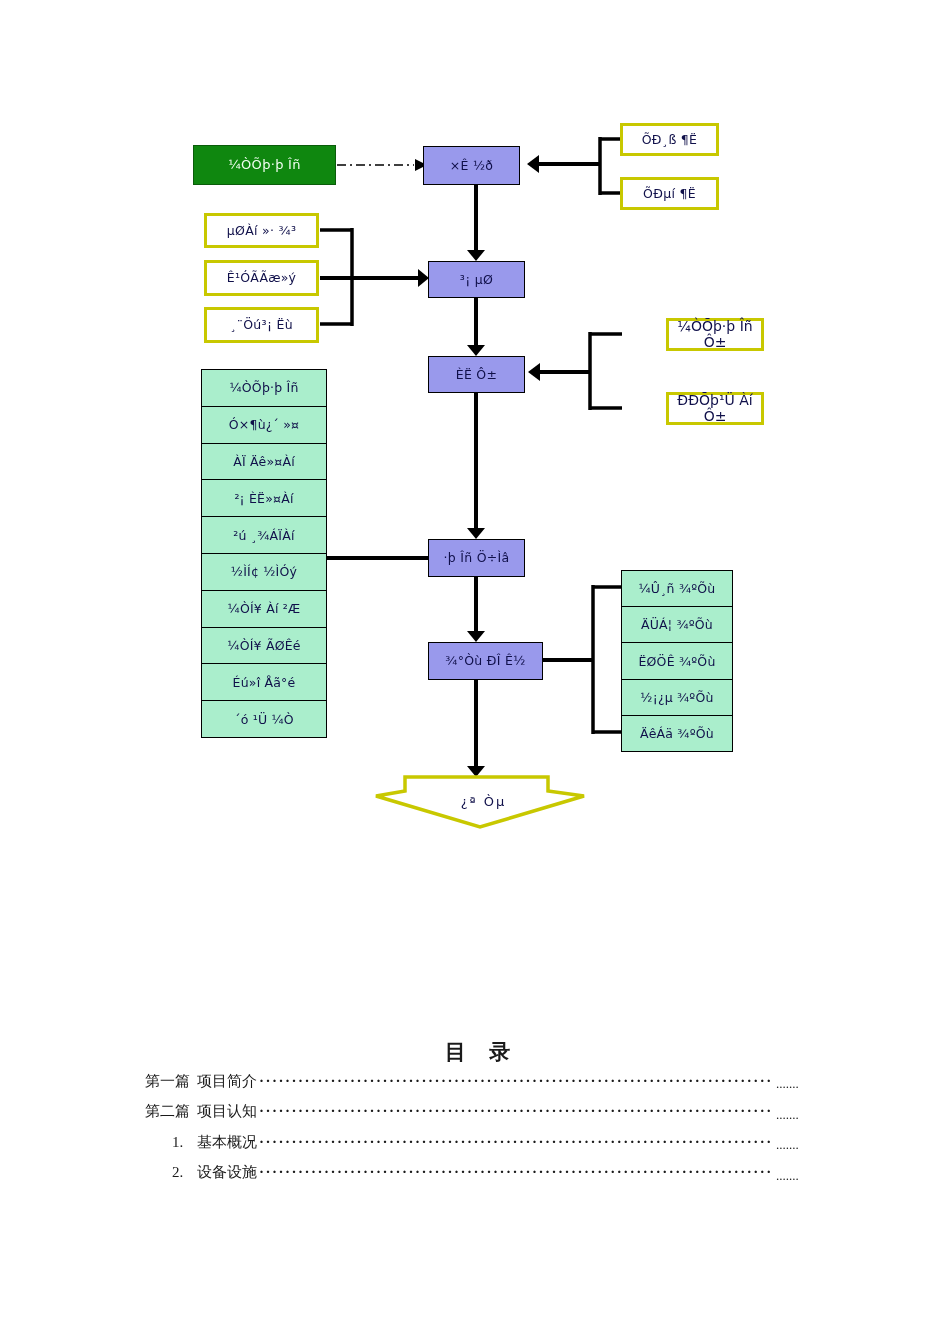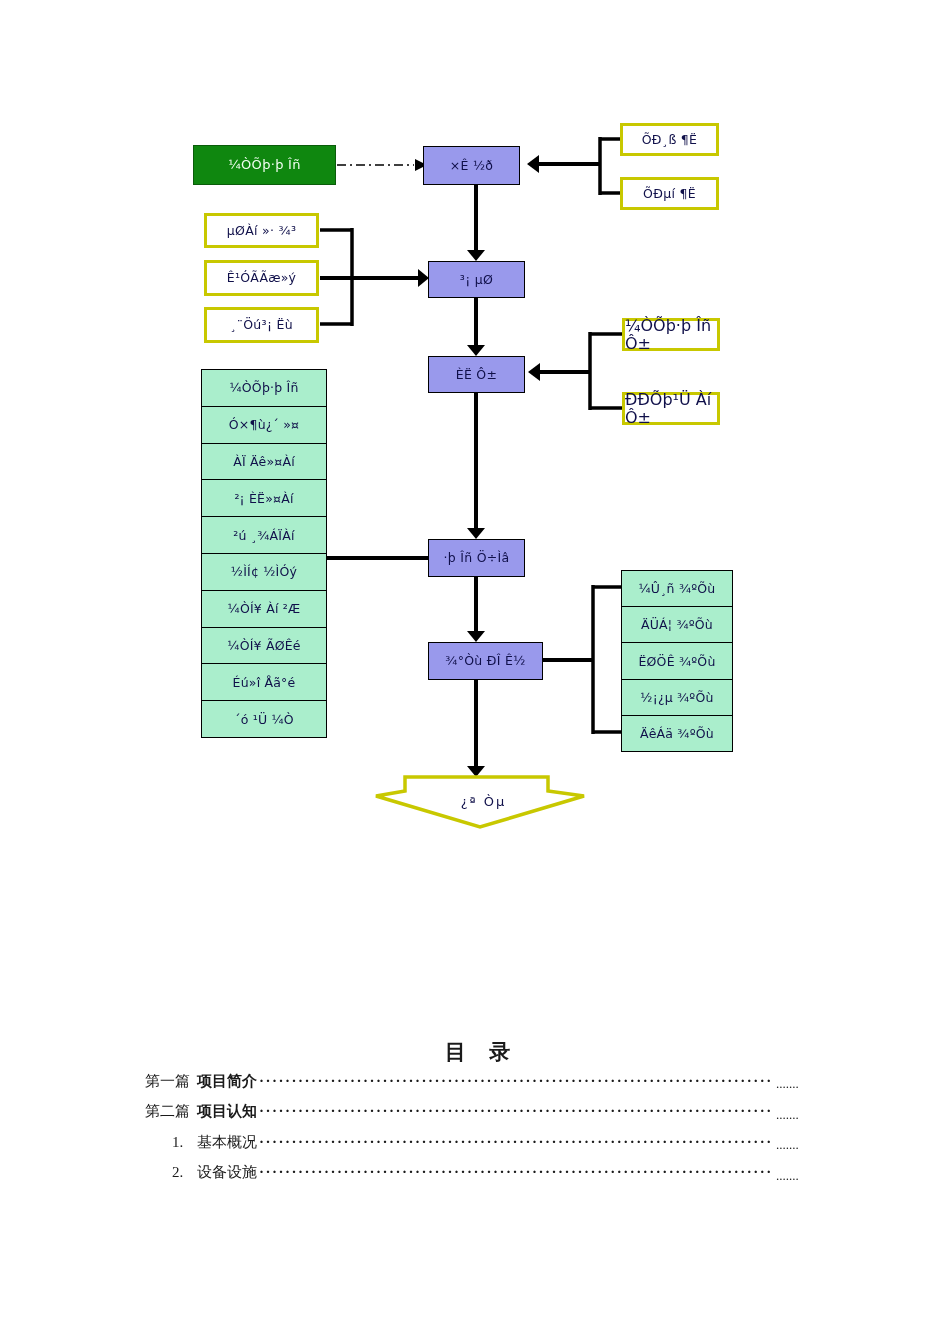--- a/index.html
+++ b/index.html
@@ -12,27 +12,27 @@
   .flowchart{position:absolute;left:0;top:0;width:950px;height:860px;}
   .fc-svg{position:absolute;left:0;top:0;width:950px;height:860px;}
   .ln{stroke:var(--line);fill:none;}
   .w4{stroke-width:4px;}
   .w3{stroke-width:3.5px;}
   .dashdot{stroke-width:1.6px;stroke-dasharray:9 4 2 4;}
   .head{fill:var(--line);stroke:none;}
   .yshape{fill:#ffffff;stroke:var(--yellow);stroke-width:3.5px;}
   .box{
     position:absolute;display:flex;align-items:center;justify-content:center;
-    text-align:left;font-size:12.5px;color:var(--box-text);line-height:1.1;
+    text-align:center;font-size:12.5px;color:var(--box-text);line-height:1.1;
     box-sizing:border-box;letter-spacing:0.3px;
   }
   .purple{background:var(--purple);border:1.6px solid #000;}
   .greenbox{background:var(--green);border:1px solid #0a5c0a;color:#f2fff2;font-size:13px;}
   .ybox{background:#fff;border:3px solid var(--yellow);}
-  .ybox.small{font-size:16px;letter-spacing:0;}
+  .ybox.small{font-size:14px;letter-spacing:0;margin-left:44px;}
   .mintlist{position:absolute;display:flex;flex-direction:column;border:1.6px solid #000;box-sizing:border-box;background:var(--mint);}
   .mintlist .cell{
     flex:1;display:flex;align-items:center;justify-content:center;
     border-bottom:1.6px solid #000;font-size:12.5px;color:var(--box-text);
     background:var(--mint);text-align:center;letter-spacing:0.2px;
   }
   .mintlist .cell:last-child{border-bottom:none;}
   .end-label{
     position:absolute;left:421px;top:779px;width:125px;text-align:center;
     font-size:13px;color:var(--box-text);letter-spacing:2px;margin-top:15px;
@@ -44,21 +44,21 @@
   }
   .toc-title{
     text-align:center;font-size:21px;font-weight:bold;letter-spacing:9px;
     margin-left:9px;
   }
   .toc-entries{}
   .toc-row{display:flex;align-items:center;height:30.5px;font-size:15px;}
   .toc-label{width:52px;flex:0 0 52px;}
   .toc-label.num{text-indent:27px;}
   .toc-t{white-space:nowrap;margin-right:2px;}
-  .toc-t.bold{font-weight:bold;}
+  .toc-t.bold{font-weight:normal;}
   .leader{
     flex:1 1 auto;overflow:hidden;white-space:nowrap;font-weight:bold;
     letter-spacing:1.5px;font-size:15px;margin-right:2px;
   }
   .pgdots{
     flex:0 0 34px;width:34px;overflow:hidden;white-space:nowrap;
     font-size:13px;position:relative;top:3px;color:#222;
   }
 </style>
 </head>

